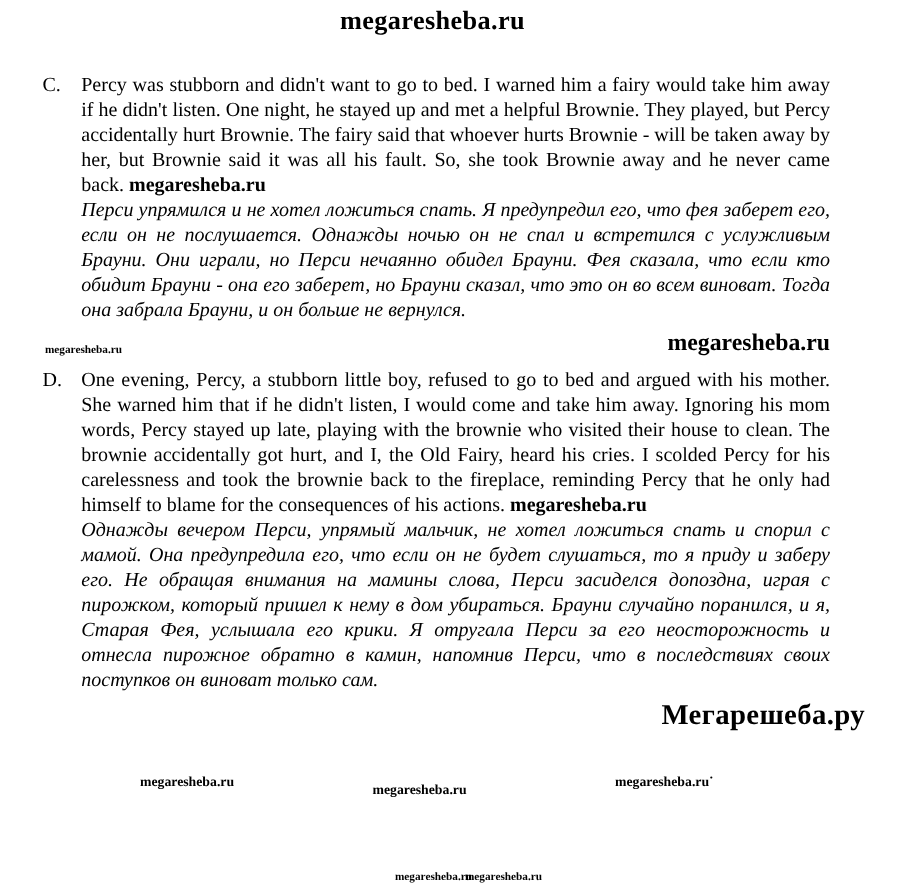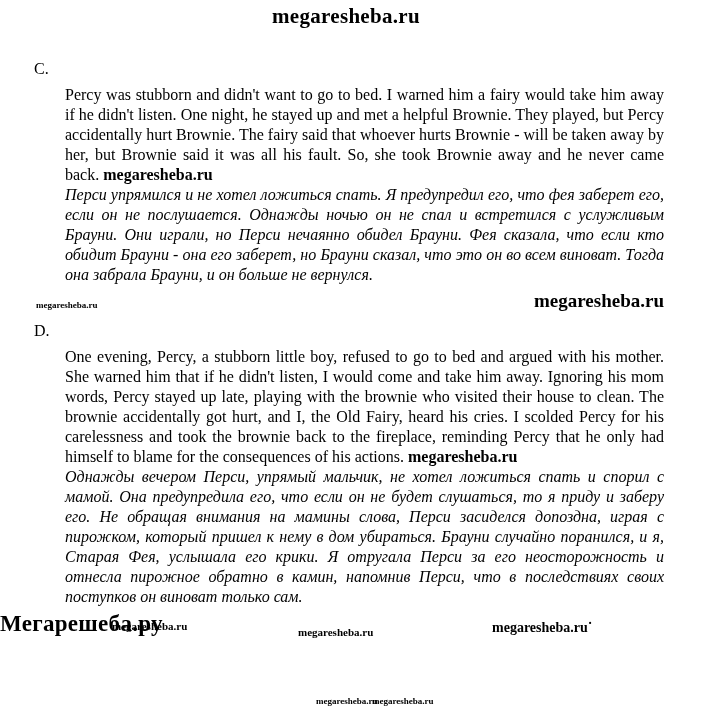--- a/index.html
+++ b/index.html
@@ -27,21 +27,21 @@
     margin: 30px 28px 0 34px; 
   }
 
   .section { display: flex; align-items: flex-start; }
   .letter {
     width: 31px;
     flex: 0 0 31px;
     font-size: 16px;
     line-height: 20px;
   }
-  .text { flex: 1 1 auto; margin-top: 26px; }
+  .text { flex: 1 1 auto; }
 
   p.en, p.ru {
     margin: 0;
     font-size: 16px;
     line-height: 20px;
     text-align: justify;
   }
   p.ru { font-style: italic; }
 
   .wm-inline {
@@ -64,36 +64,36 @@
     margin-top: 12px;
     margin-left: 2px;
   }
   .band .wm-bold {
     font-size: 19px;
     font-weight: bold;
     margin-top: 2px;
   }
 
   .footer-stamp {
-    text-align: left;
+    text-align: right;
     font-weight: bold;
     font-size: 23px;
     margin-top: 4px;
     letter-spacing: 0.3px;
   }
 
   .wm-abs {
     position: absolute;
     font-weight: bold;
     white-space: nowrap;
     background: rgba(255,255,255,0.0);
   }
   .wm-bottom-left   { left: 112px; top: 620px; font-size: 11px; }
   .wm-bottom-center { left: 298px; top: 626px; font-size: 11px; }
-  .wm-bottom-right  { left: 492px; top: 620px; font-size: 14px; text-align: right; }
+  .wm-bottom-right  { left: 492px; top: 620px; font-size: 11px; text-align: right; }
   .wm-footer-left   { left: 316px; top: 696px; font-size: 9px; }
   .wm-footer-right  { left: 372px; top: 696px; font-size: 9px; }
 </style>
 </head>
 <body>
 
 <div class="page">
 
   <div class="top-stamp">megaresheba.ru</div>
 

